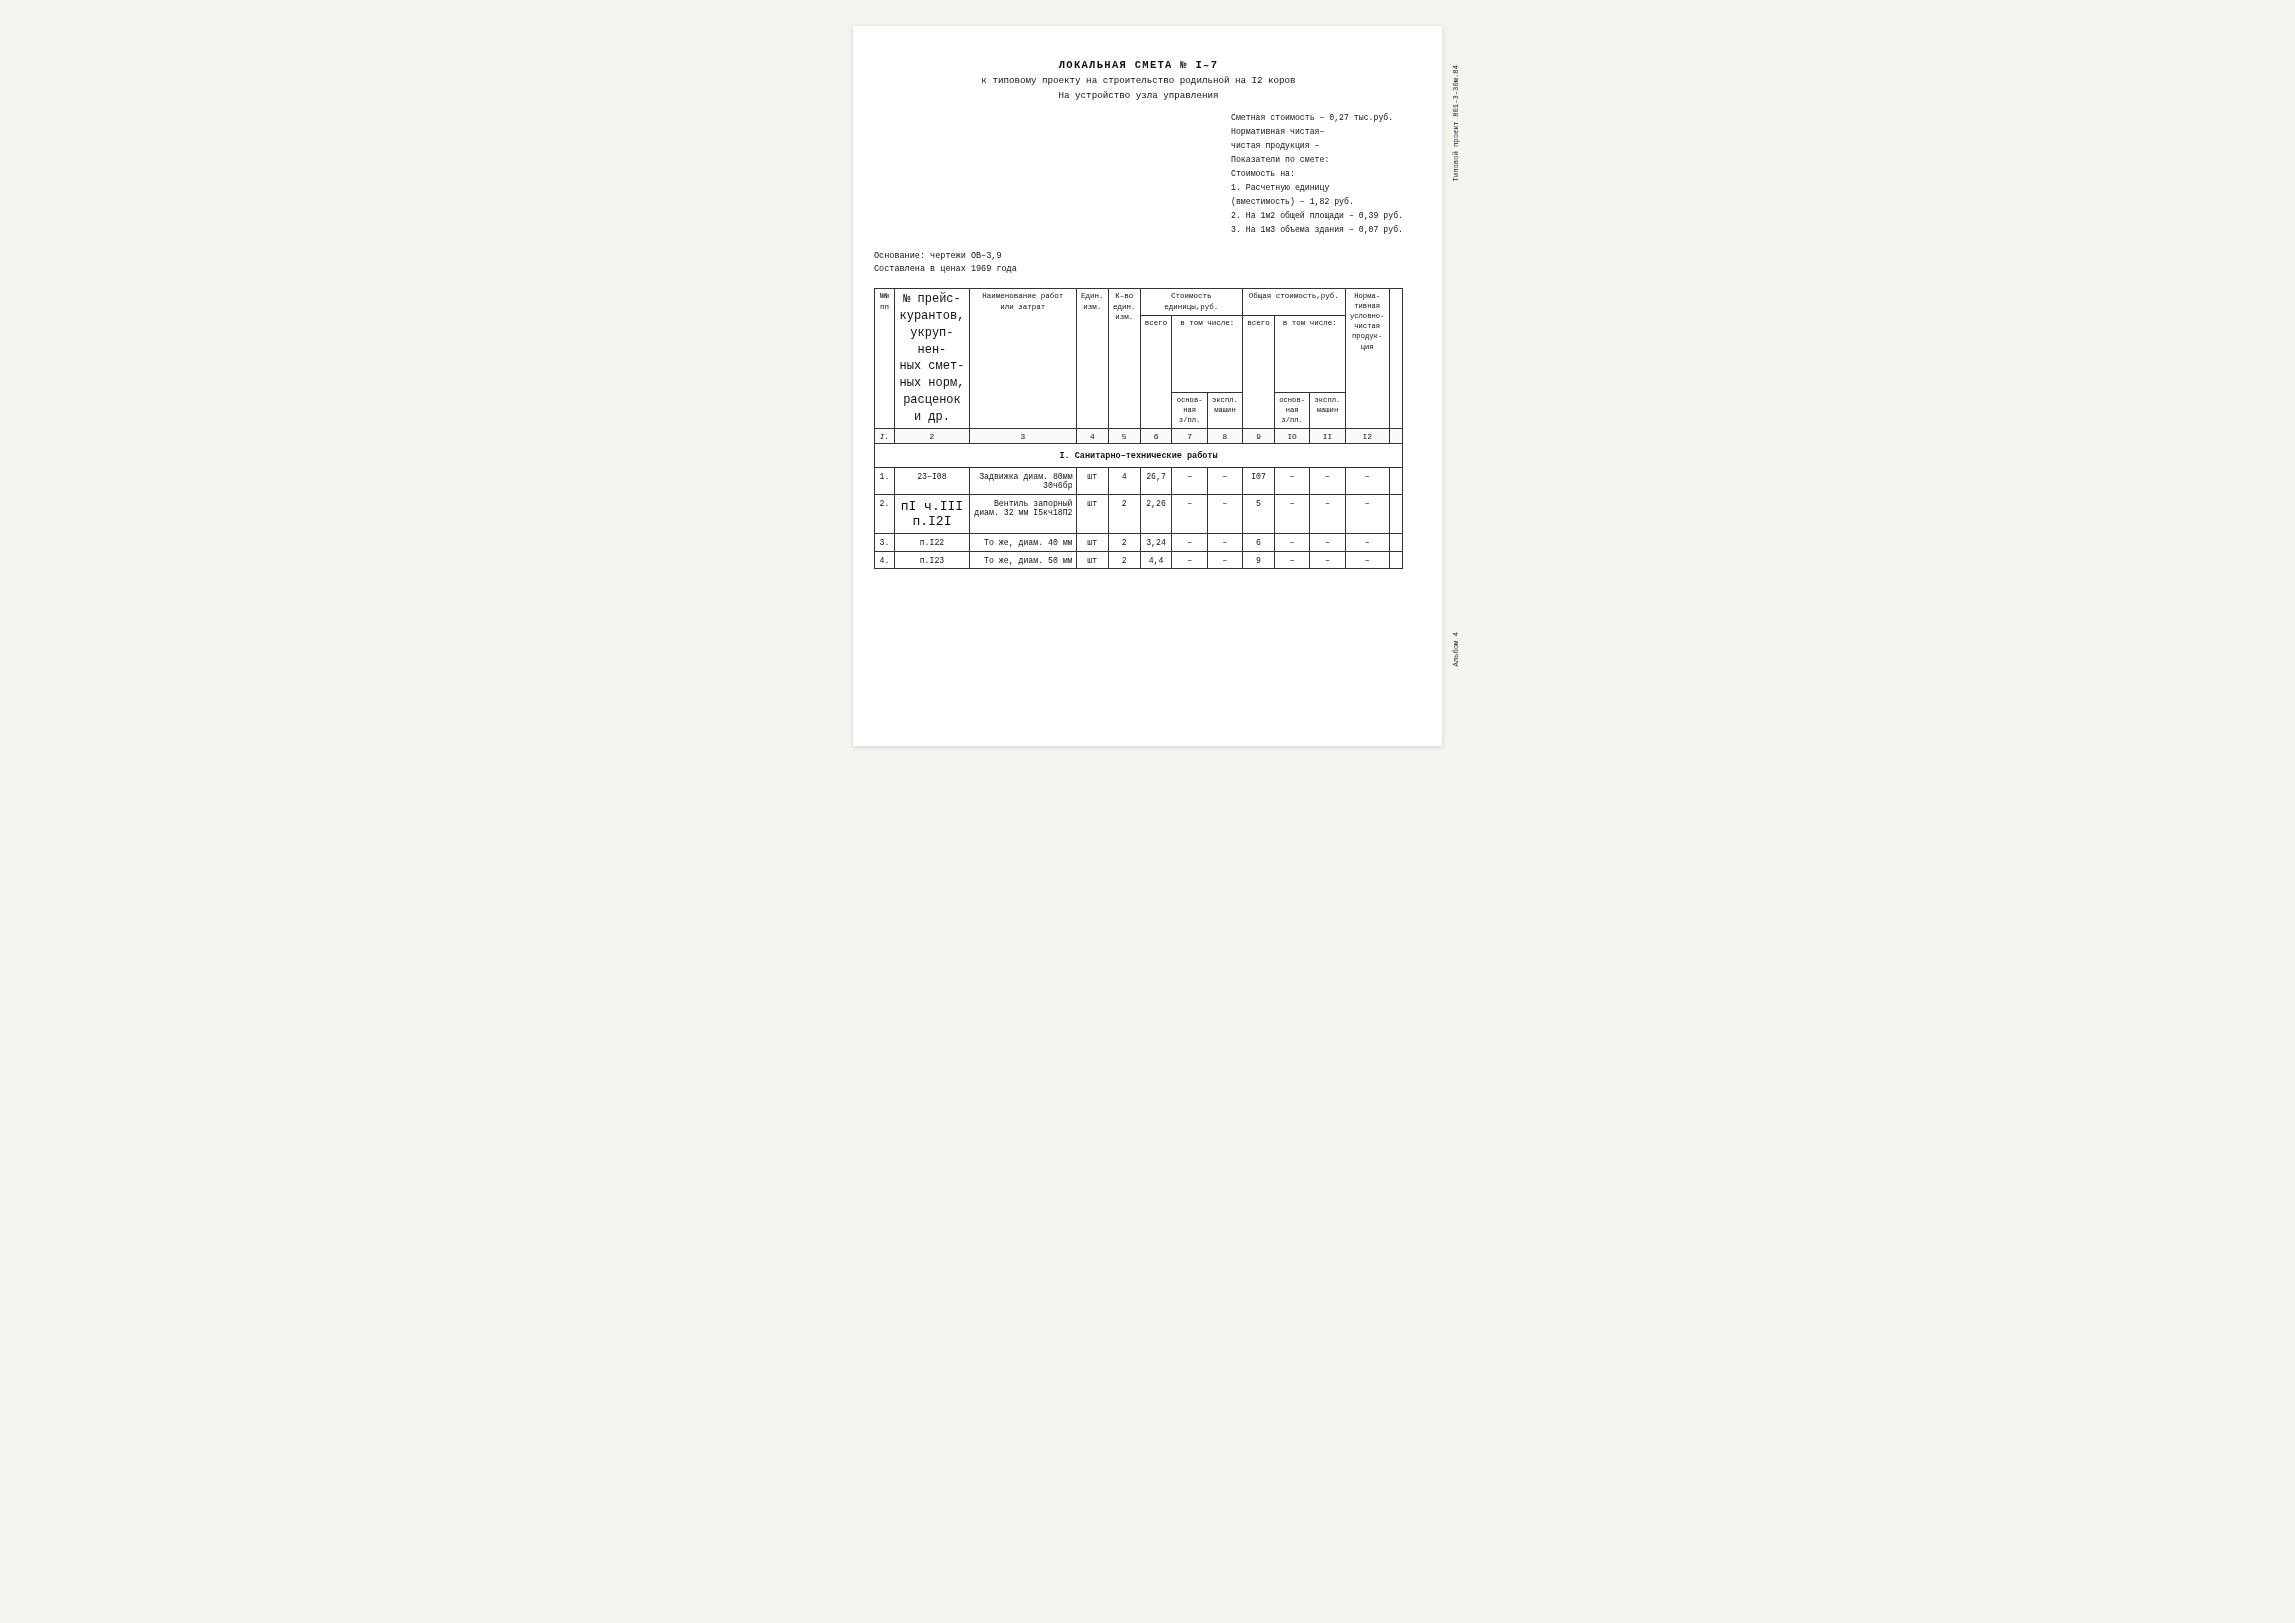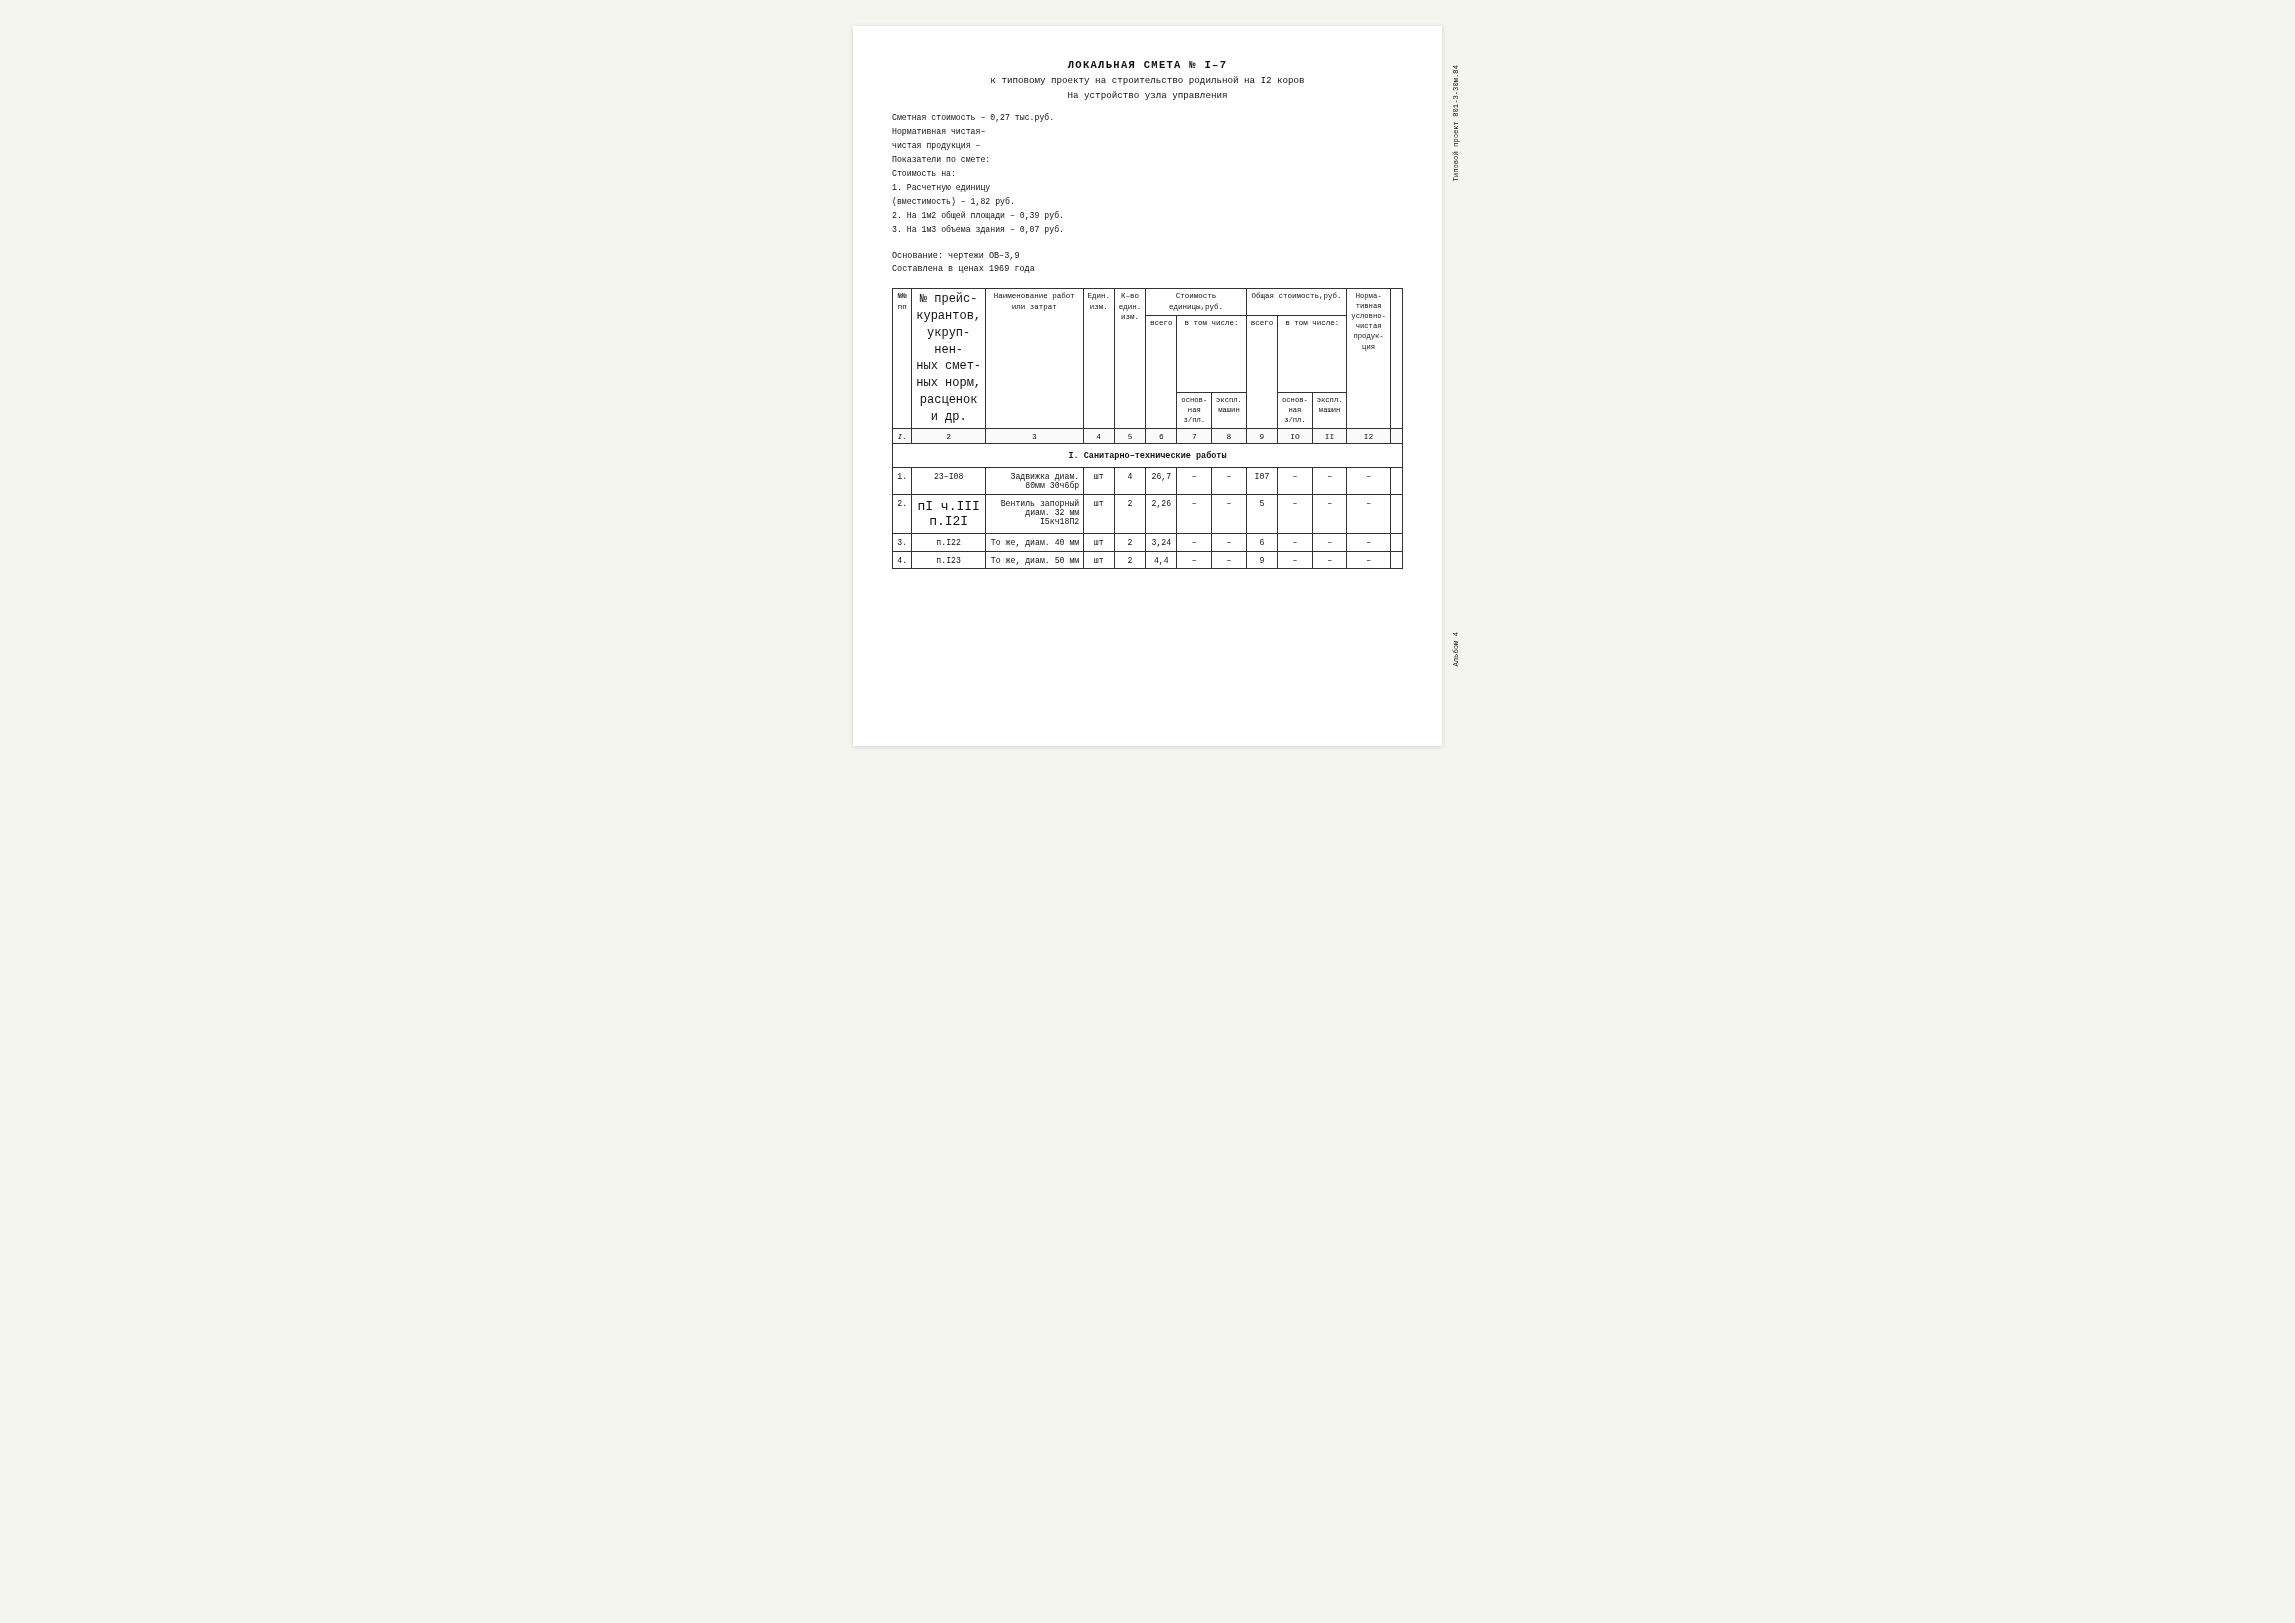--- a/index.html
+++ b/index.html
@@ -8,21 +8,21 @@
       font-family: 'Courier New', Courier, monospace;
       font-size: 9.2px;
       color: #111;
       padding: 26px;
       min-height: 100vh;
     }
     .page {
       background: #fff;
       width: 589px;
       margin: 0 auto;
-      padding: 33px 39px 39px 39px;
+      padding: 33px 39px 39px 21px;
       position: relative;
       min-height: 720px;
       box-shadow: 0 1.3px 5.2px rgba(0,0,0,0.15);
     }
     .vertical-label-right {
       position: absolute;
       right: -19.6px;
       top: 39px;
       writing-mode: vertical-rl;
       transform: rotate(180deg);
@@ -58,20 +58,21 @@
     .header .subtitle {
       font-size: 9.2px;
       margin-bottom: 4px;
     }
     .header .subtitle2 {
       font-size: 9.2px;
       margin-bottom: 10.5px;
     }
     .info-block {
       display: flex;
+      justify-content: flex-end;
       margin-bottom: 6.5px;
     }
     .info-text {
       font-size: 8.2px;
       line-height: 1.7;
       text-align: left;
       max-width: 222px;
     }
     .basis-block {
       margin-top: 13px;

